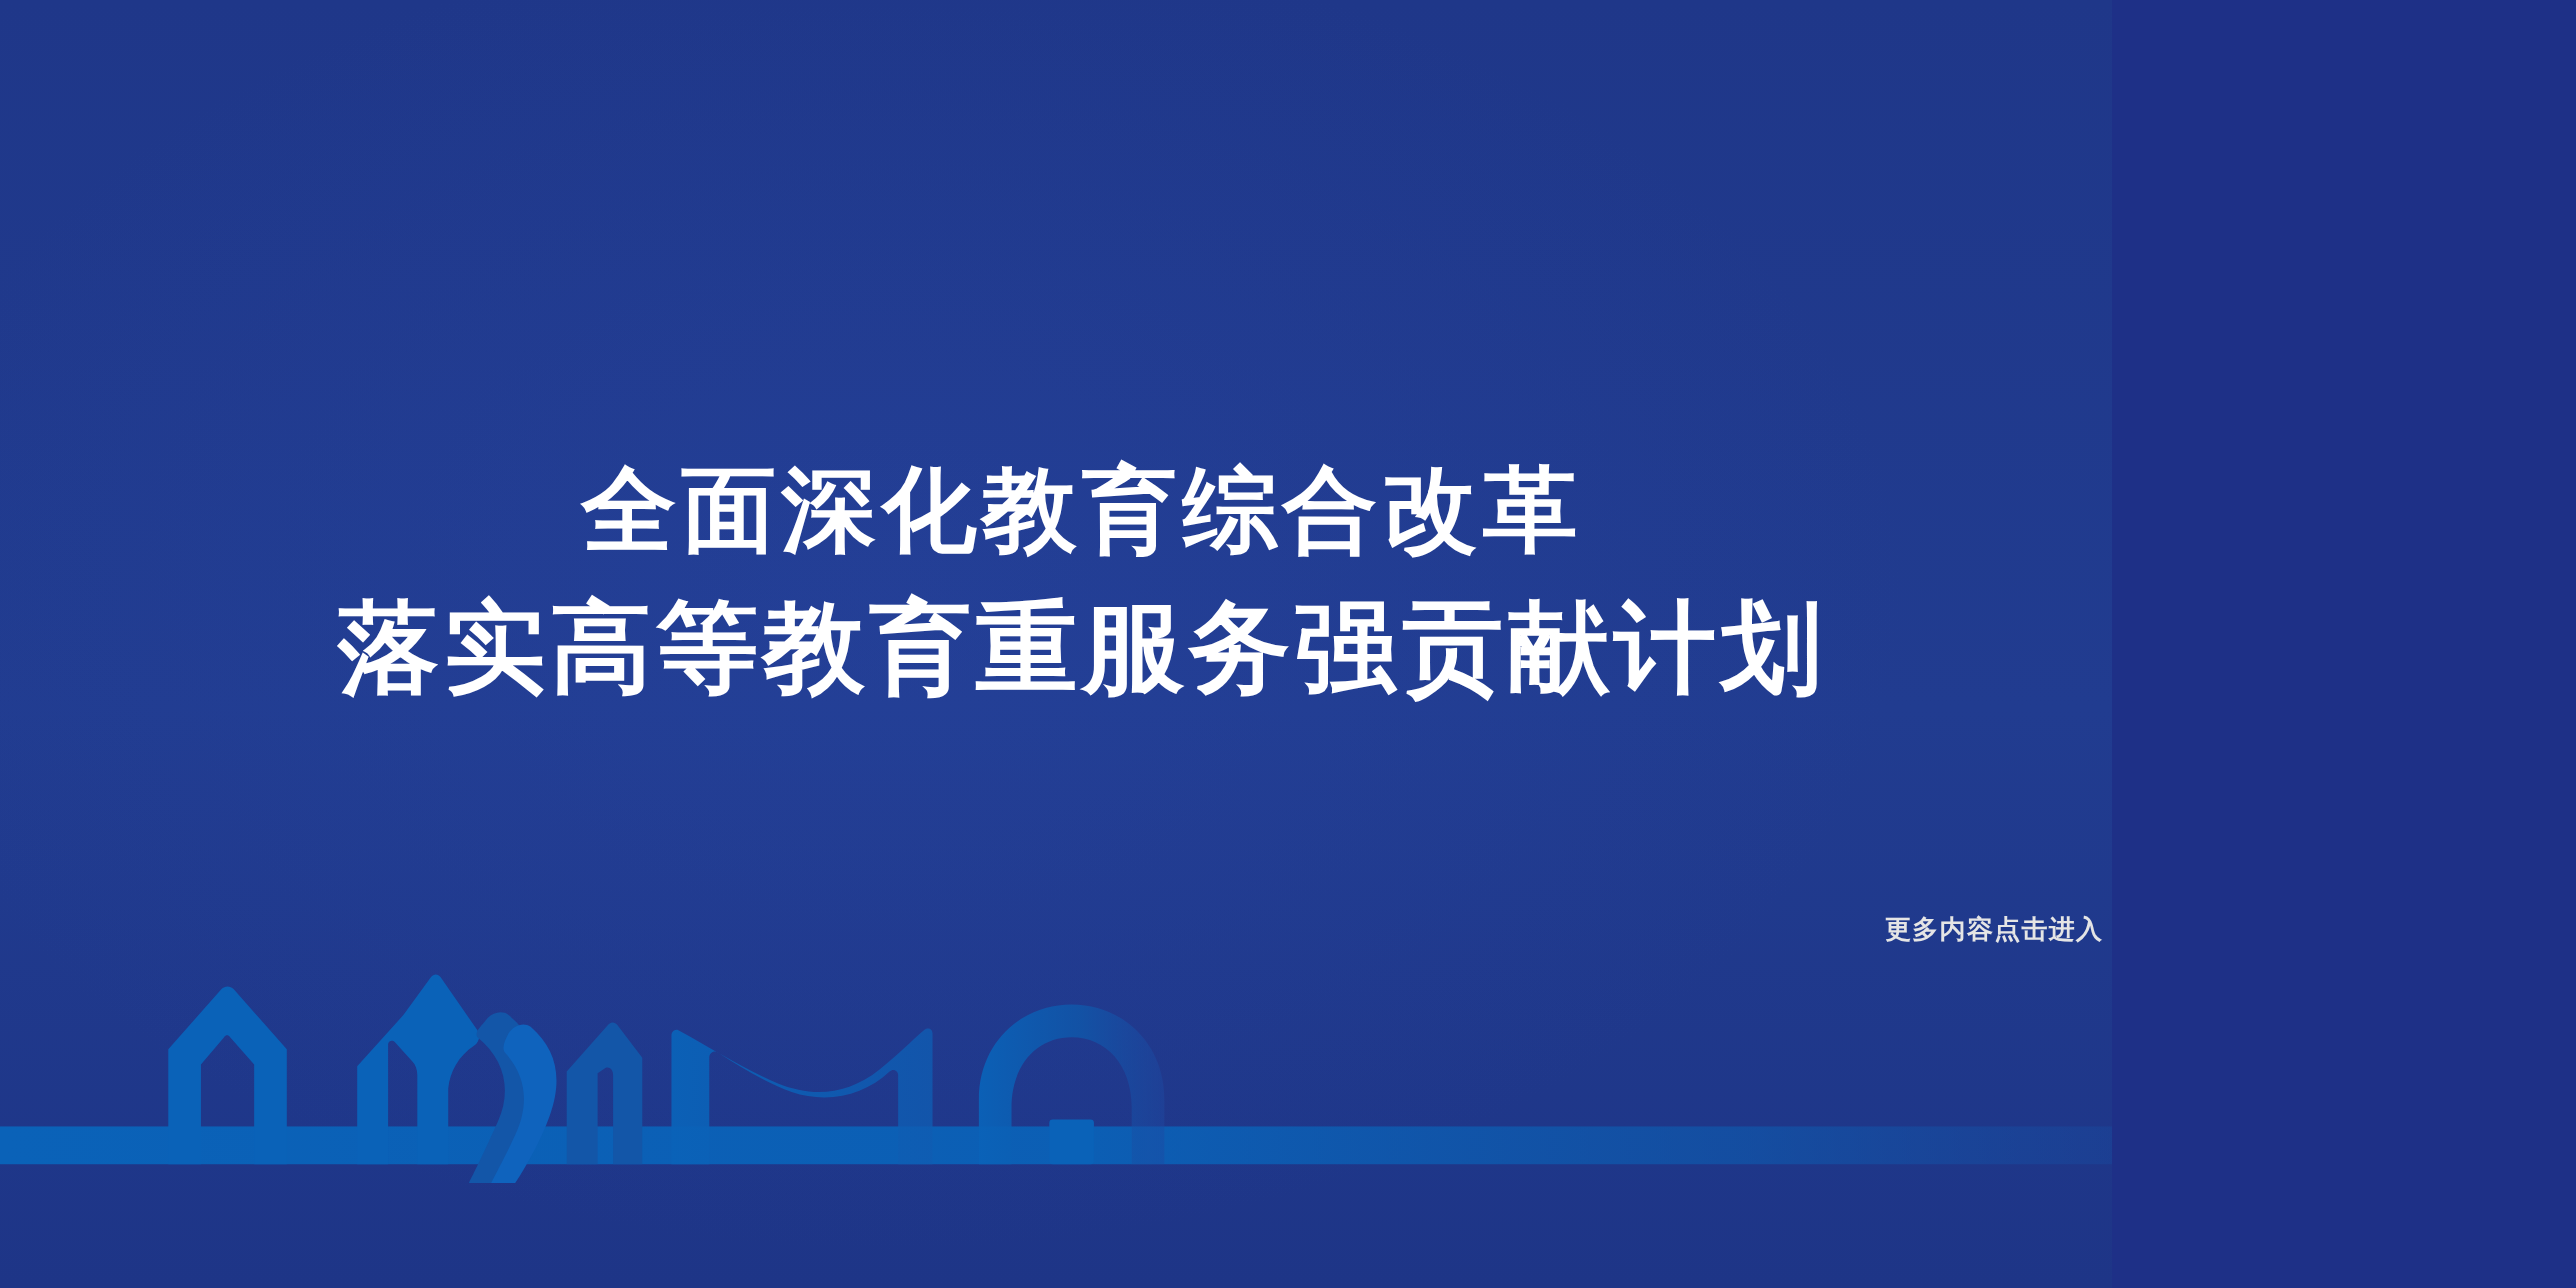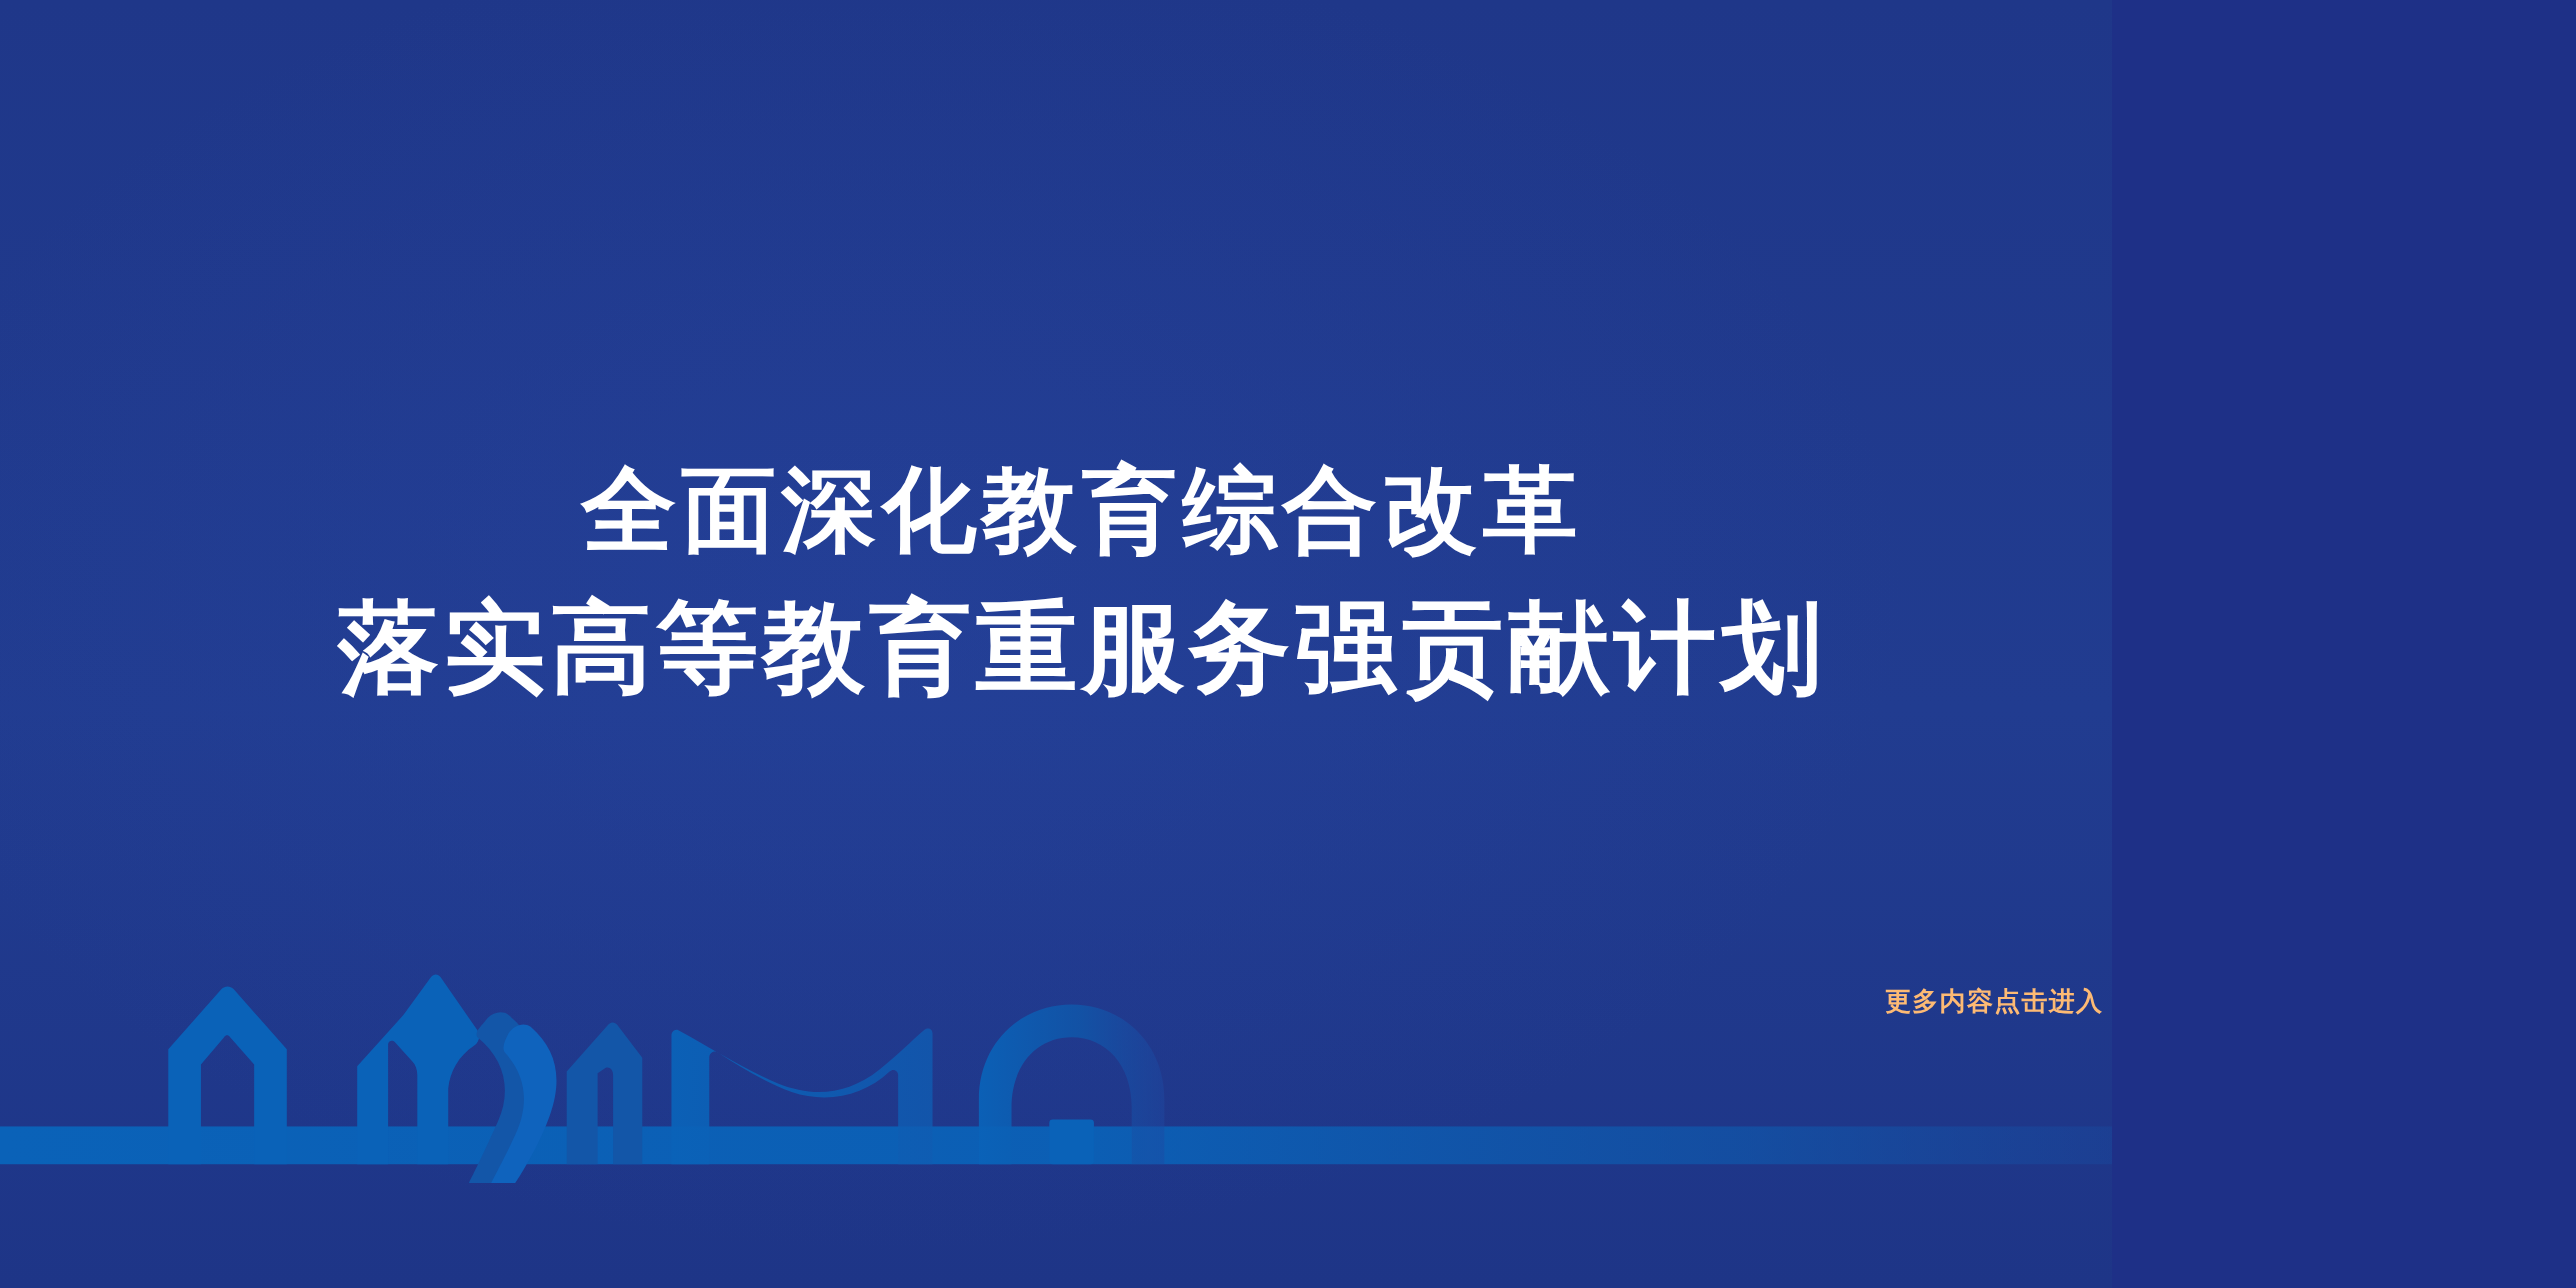--- a/index.html
+++ b/index.html
@@ -61,22 +61,22 @@
     font-size: 100px;
     letter-spacing: 4.3px;
     margin-top: 41px;
     transform: scaleX(1.02);
   }
 
   
   .more-link {
     position: absolute;
     left: 1885px;
-    top: 984px;
-    color: #fdba74;
+    top: 912px;
+    color: #e5e5e5;
     font-size: 26px;
     font-weight: 700;
     letter-spacing: 1.3px;
     white-space: nowrap;
     font-family: "DejaVu Sans", "Liberation Sans", sans-serif;
     cursor: pointer;
   }
 
   
   .skyline {

